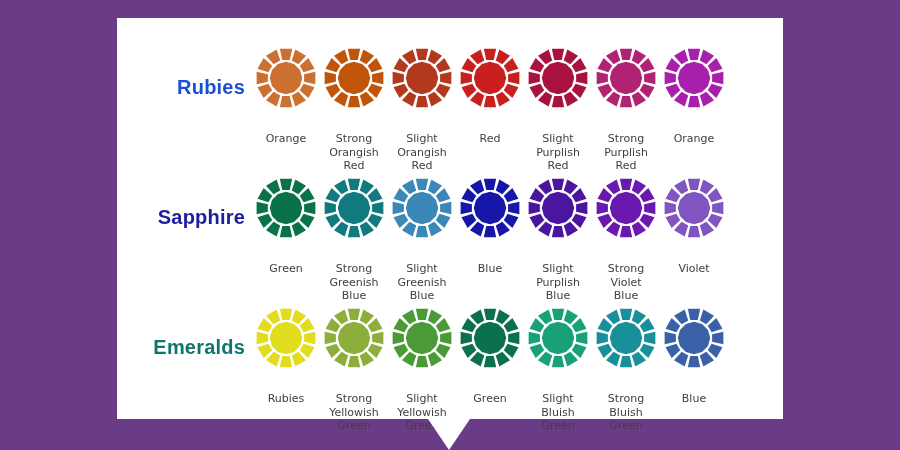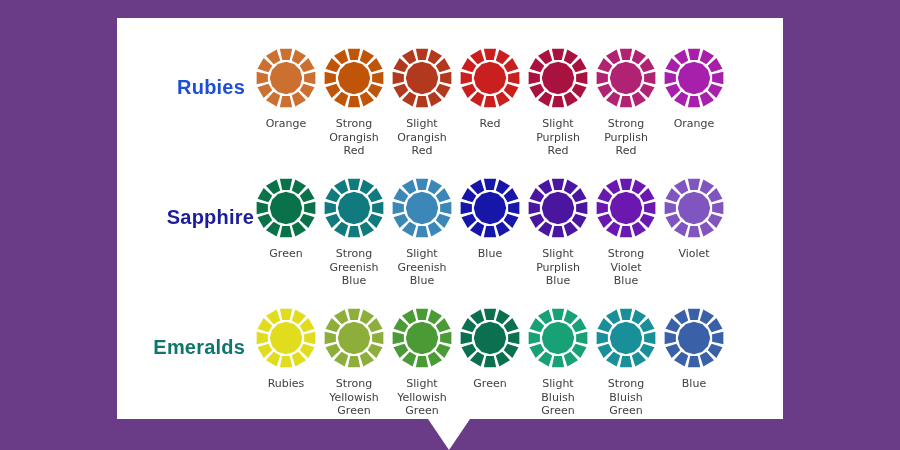--- a/index.html
+++ b/index.html
@@ -84,21 +84,21 @@
     margin: 13px auto 0 auto;
   }
 
   .gem svg {
     display: block;
     width: 62px;
     height: 62px;
   }
 
   .gem-label {
-    margin-top: 8px;
+    margin-top: 23px;
     font-size: 11px;
     line-height: 13.5px;
     color: #404040;
     font-family: "DejaVu Sans", sans-serif;
     white-space: pre-line;
   }
 </style>
 </head>
 <body>
 
@@ -254,21 +254,21 @@
               <polygon points="18.66,17.22 10.99,8.65 21.65,2.49 25.24,13.42" fill="#A81FAC"></polygon>
               <polygon points="31.00,14.80 39.10,16.97 45.03,22.90 47.20,31.00 45.03,39.10 39.10,45.03 31.00,47.20 22.90,45.03 16.97,39.10 14.80,31.00 16.97,22.90 22.90,16.97" fill="#A81FAC"></polygon>
             </svg>
           </div>
           <div class="gem-label">Orange</div>
         </div>
       </div>
   </div>
 
   <div class="row" id="row-1">
-    <div class="row-label" style="color: rgb(28, 28, 158); padding-left: 9px;">Sapphire</div>
+    <div class="row-label" style="color: rgb(28, 28, 158);">Sapphire</div>
     <div class="gems">
         <div class="gem-cell" style="left: 0px;">
           <div class="gem">
             <svg viewBox="0 0 62 62" xmlns="http://www.w3.org/2000/svg">
               <polygon points="27.20,12.89 24.84,1.64 37.16,1.64 34.80,12.89" fill="#0A7249"></polygon>
               <polygon points="36.76,13.42 40.35,2.49 51.01,8.65 43.34,17.22" fill="#0A7249"></polygon>
               <polygon points="44.78,18.66 53.35,10.99 59.51,21.65 48.58,25.24" fill="#0A7249"></polygon>
               <polygon points="49.11,27.20 60.36,24.84 60.36,37.16 49.11,34.80" fill="#0A7249"></polygon>
               <polygon points="48.58,36.76 59.51,40.35 53.35,51.01 44.78,43.34" fill="#0A7249"></polygon>
               <polygon points="43.34,44.78 51.01,53.35 40.35,59.51 36.76,48.58" fill="#0A7249"></polygon>

